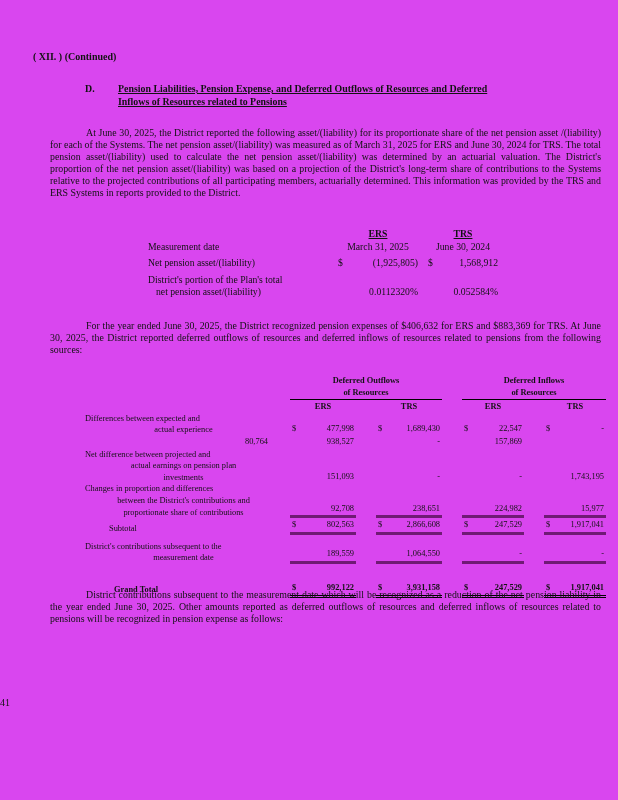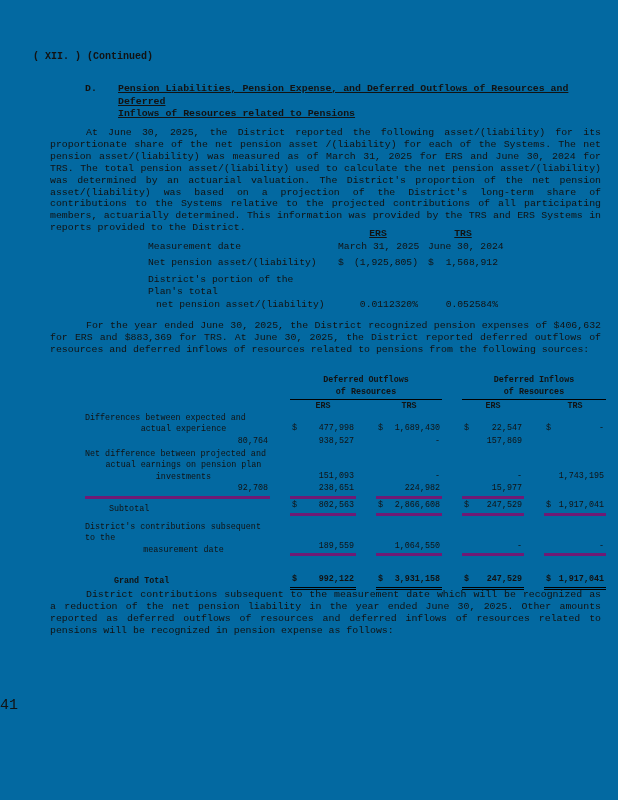--- a/index.html
+++ b/index.html
@@ -1,21 +1,21 @@
 <!DOCTYPE html>
 <html><head>
 <meta charset="utf-8">
 <style>
   html, body { margin: 0; padding: 0; background: #ffffff; }
   .page {
     position: relative;
     width: 618px;
     height: 800px;
-    background: #0369a1;
-    font-family: Liberation Mono, monospace;
+    background: #d946ef;
+    font-family: Liberation Serif, serif;
     color: #121212;
     overflow: hidden;
   }
   .continued {
     position: absolute;
     left: 33px;
     top: 51px;
     font-size: 10px;
     font-weight: bold;
     white-space: nowrap;
@@ -106,21 +106,21 @@
   .gap6 { margin-top: 6px; }
   .gap3 { margin-top: 18px; }
   .gap1 { margin-top: 1px; }
 
   .pageno {
     position: absolute;
     left: 0;
     top: 697px;
     width: 612px;
     text-align: left;
-    font-size: 15px;
+    font-size: 10px;
   }
 </style>
 </head>
 <body>
 
 <div class="page">
 
   <div class="continued">( XII. ) (Continued)</div>
 
   <div class="section">
@@ -239,20 +239,25 @@
         </div>
       <div class="cell">
           <span class="val">-</span>
         </div>
       <div class="cell">
           <span class="val">1,743,195</span>
         </div>
     </div>
 
     <div class="t2-grid">
+      <div class="t2-label">
+        <span class="ln">Changes in proportion and differences</span>
+        <span class="ln ind">between the District's contributions and</span>
+        <span class="ln ind">proportionate share of contributions</span>
+      </div>
       <div class="cell ul">
           <span class="val">92,708</span>
         </div>
       <div class="cell ul">
           <span class="val">238,651</span>
         </div>
       <div class="cell ul">
           <span class="val">224,982</span>
         </div>
       <div class="cell ul">

